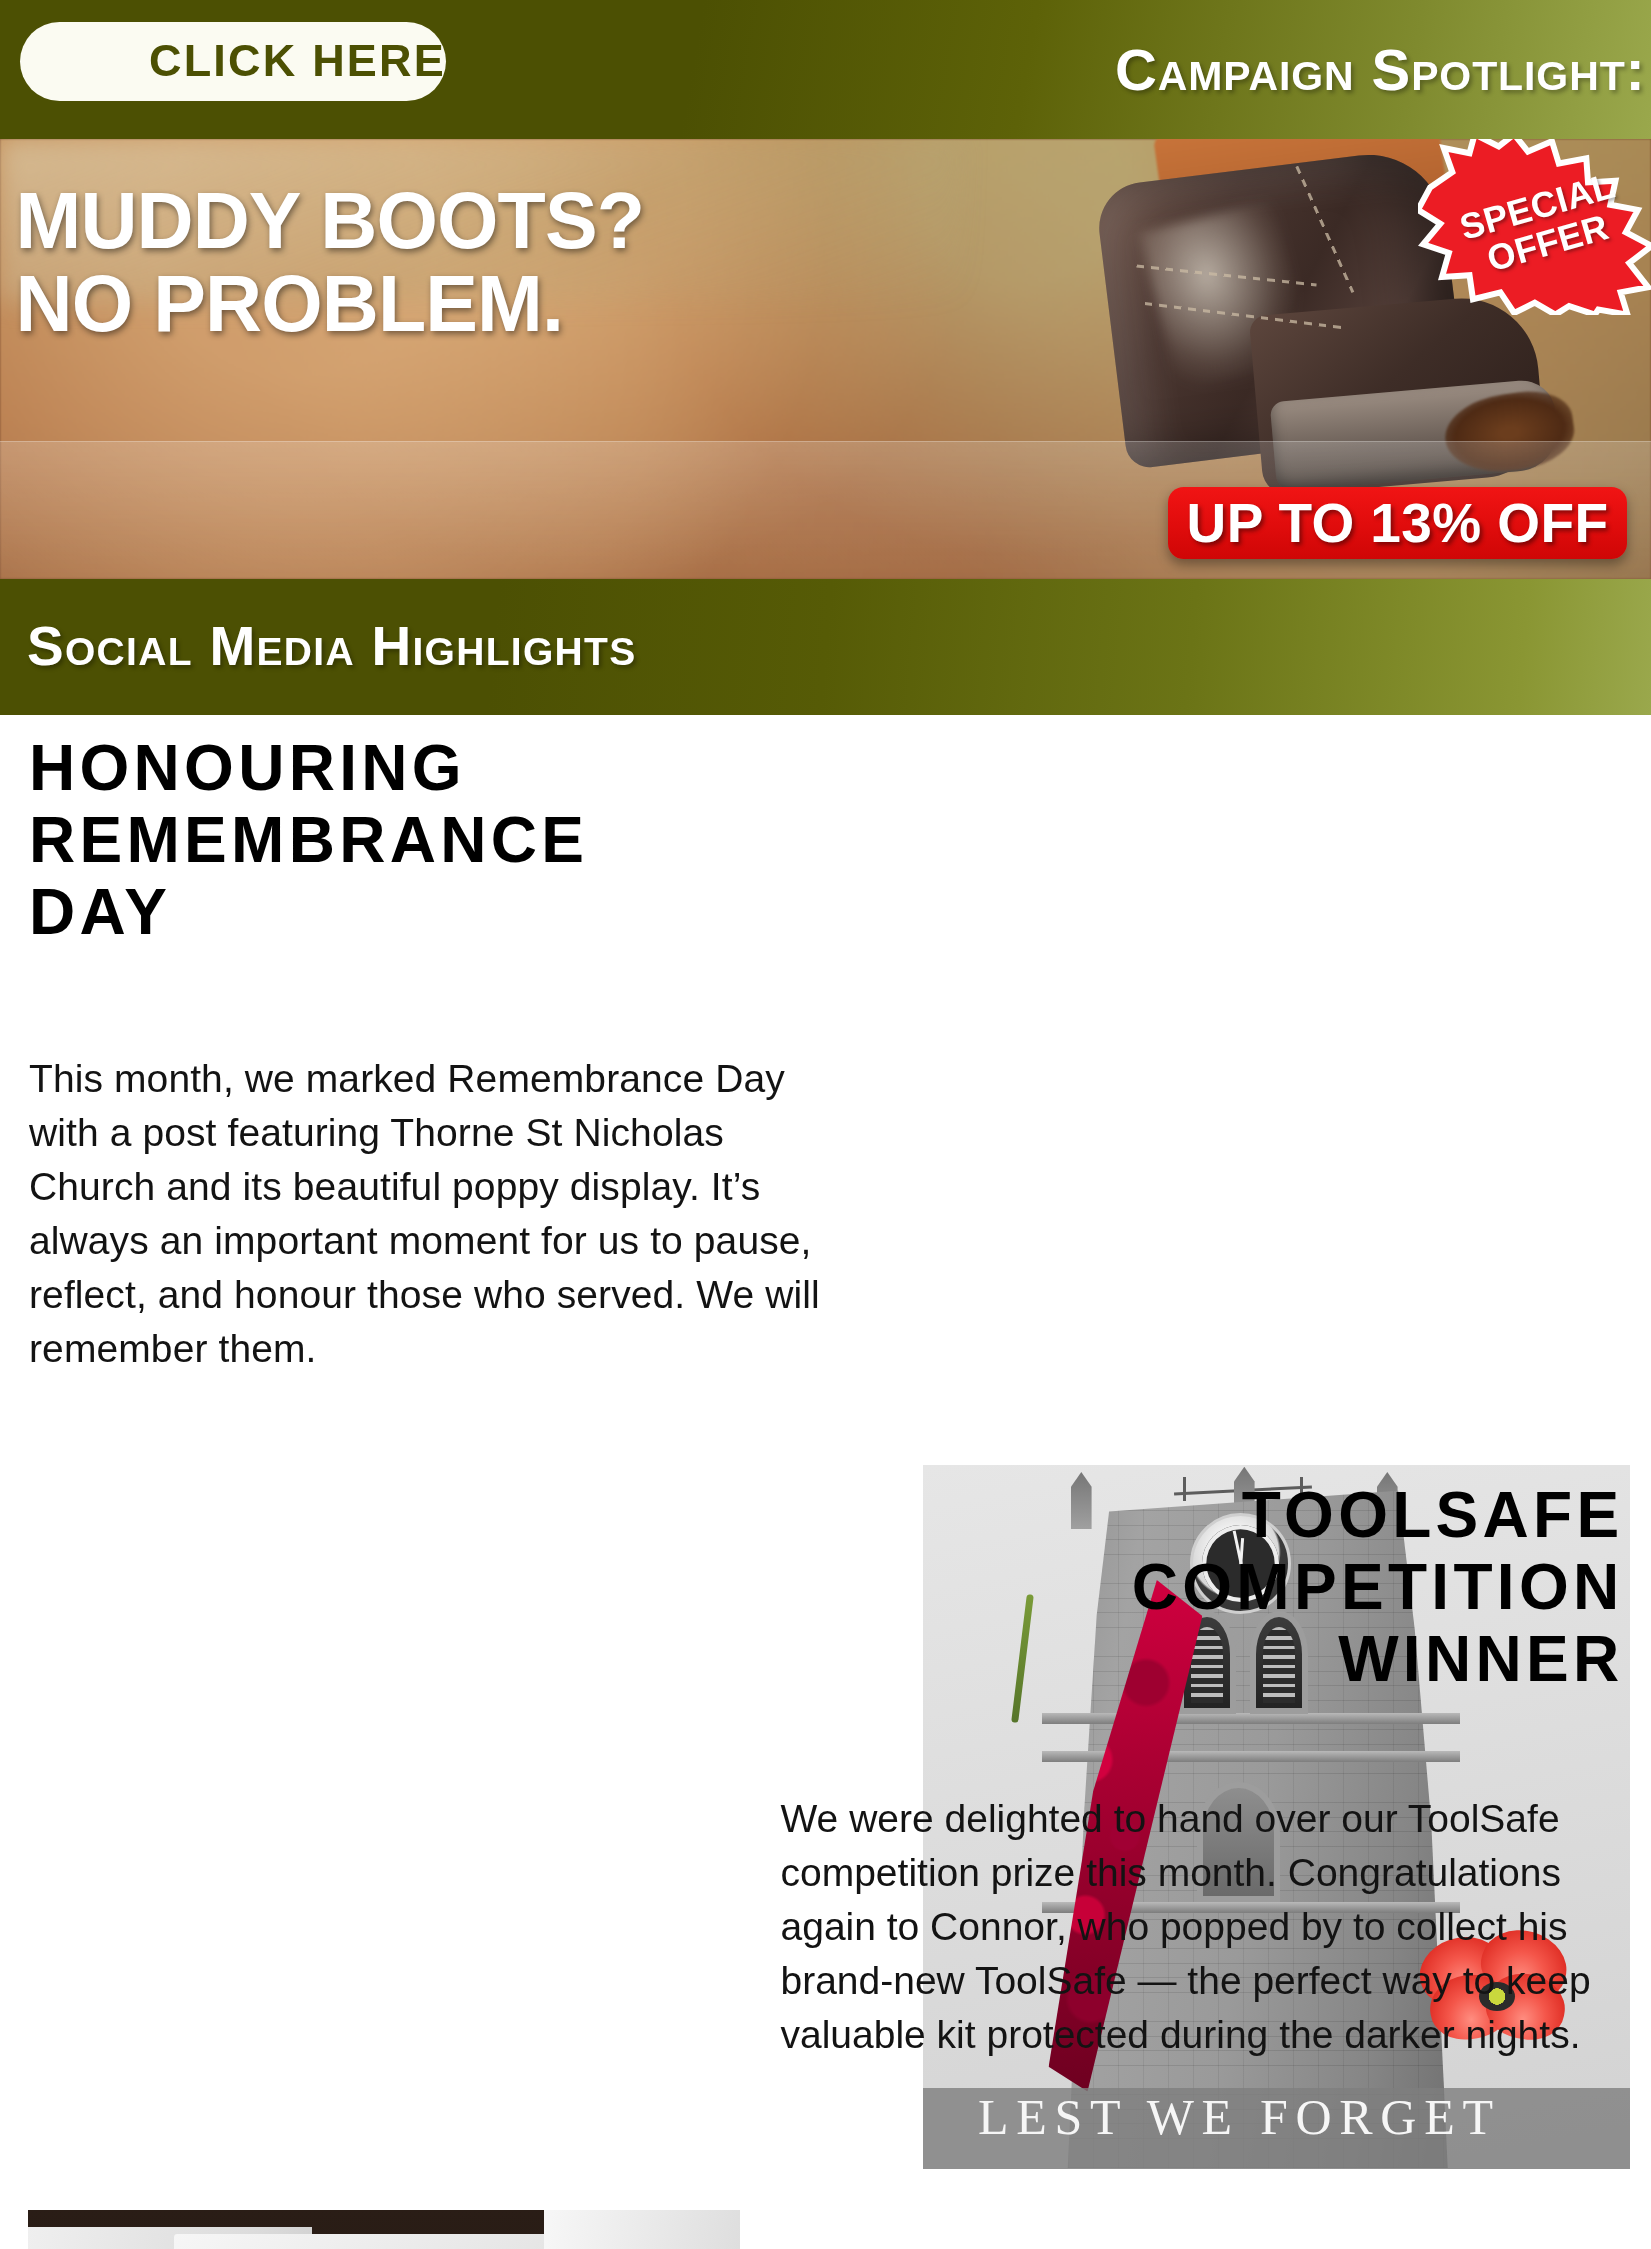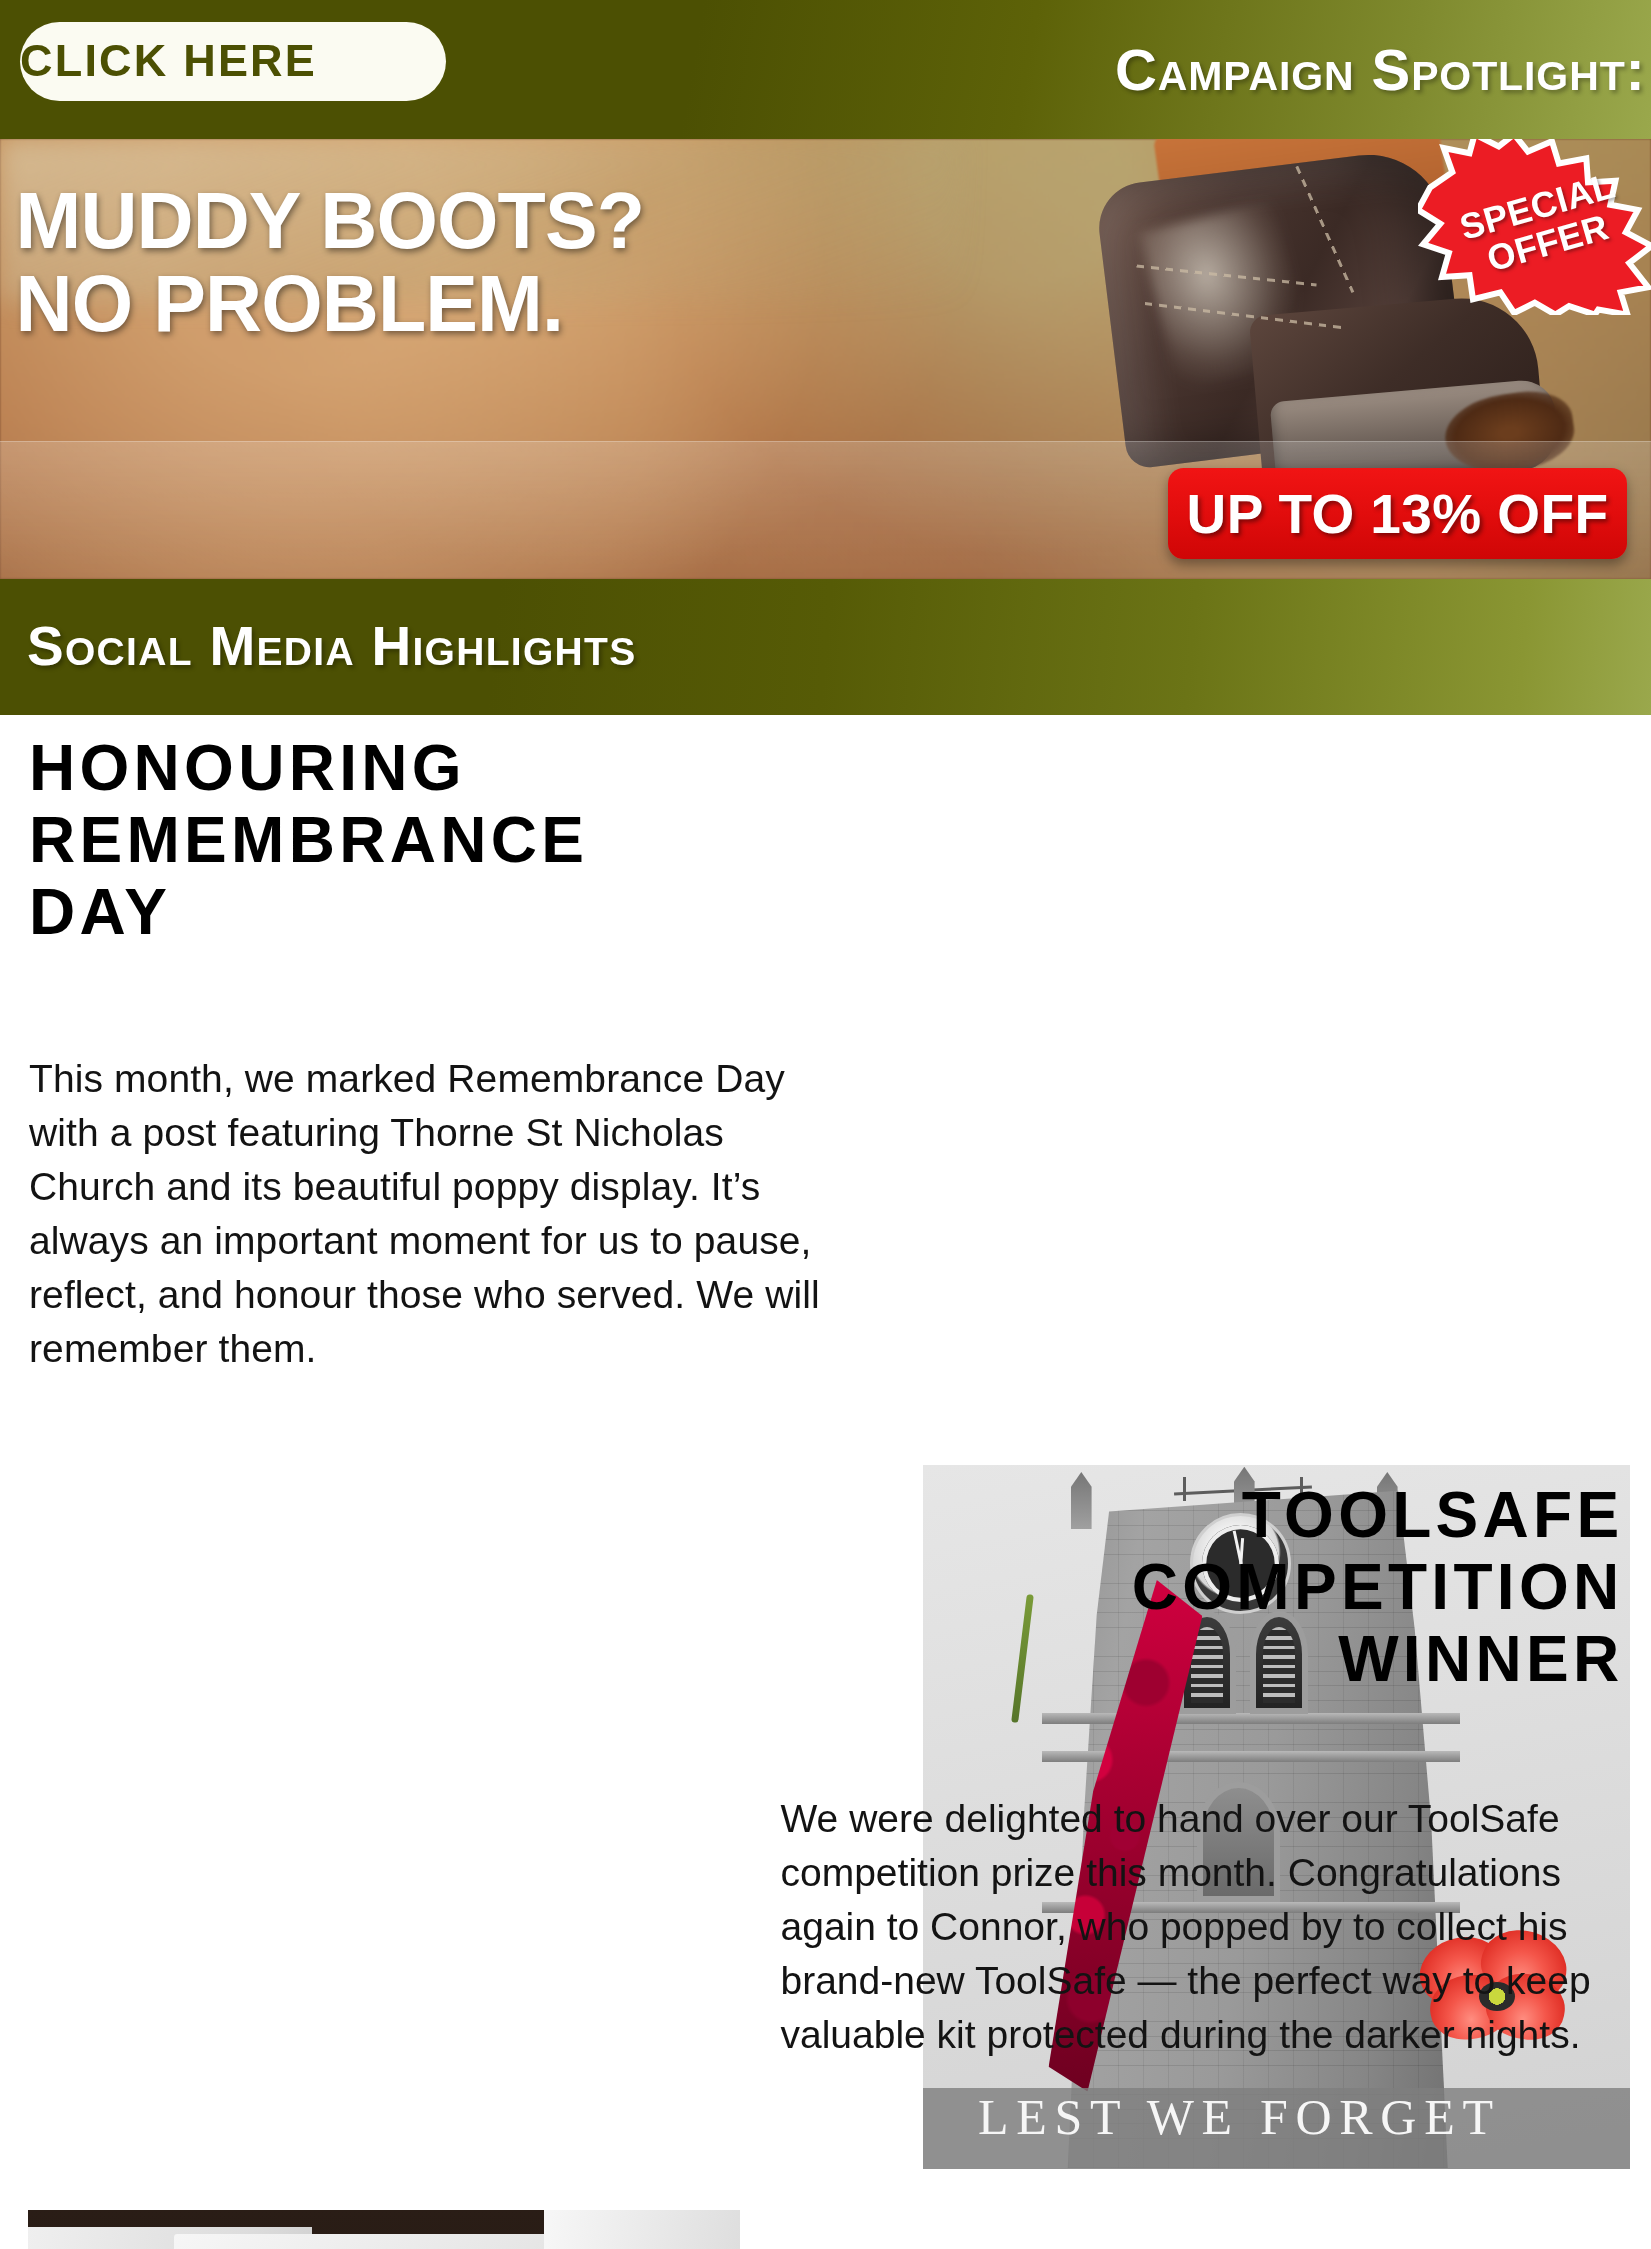--- a/index.html
+++ b/index.html
@@ -17,21 +17,21 @@
     position:relative;
     width:1651px; height:139px;
     background:linear-gradient(100deg,#4c5003 0%,#4c5003 42%,#5d6208 62%,#7f8a2e 85%,#9aa84c 100%);
     display:flex; align-items:center;
   }
   .click-here-btn{
     position:absolute; left:20px; top:21.5px;
     width:426px; height:79px;
     background:#fbfbf2;
     border-radius:40px;
-    display:flex; align-items:center; justify-content:flex-start;
+    display:flex; align-items:center; justify-content:flex-end;
     color:#4c5003;
     font-size:45px; font-weight:700;
     letter-spacing:2.2px;
     font-stretch:condensed;
     white-space:nowrap;
   }
   .campaign-title{
     position:absolute; right:5.2px; top:5.2px;
     color:#ffffff;
     font-size:58px;
@@ -149,21 +149,21 @@
     font-size:39px; line-height:48px;
     font-weight:700;
     font-stretch:condensed;
     letter-spacing:0.4px;
     text-shadow:0.9px 1.7px 4.3px rgba(0,0,0,.5);
     white-space:pre-line;
     z-index:3;
   }
   .offer-btn{
     position:absolute; right:24px; bottom:20px;
-    width:459px; height:91px;
+    width:459px; height:72px;
     background:linear-gradient(180deg,#f11414 0%,#e00c0c 55%,#cf0606 100%);
     border-radius:15.5px;
     display:flex; align-items:center; justify-content:center;
     color:#ffffff; font-size:55px; font-weight:700;
     font-stretch:condensed; letter-spacing:0.4px;
     text-shadow:2.6px 3.4px 4.3px rgba(0,0,0,.42);
     box-shadow:0 5.2px 12px rgba(0,0,0,.35);
     z-index:4;
     white-space:nowrap;
   }

